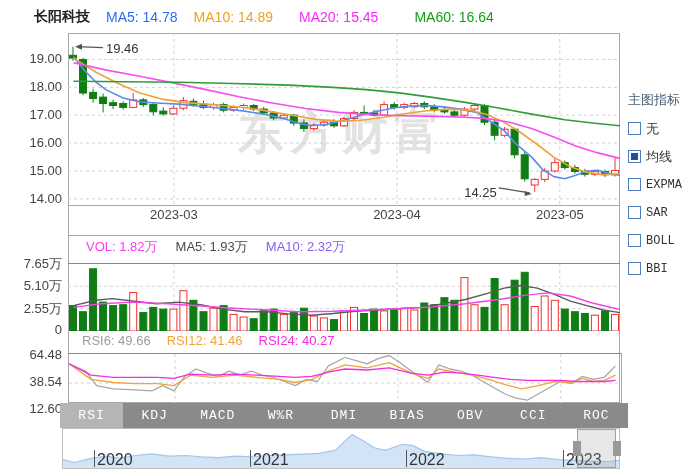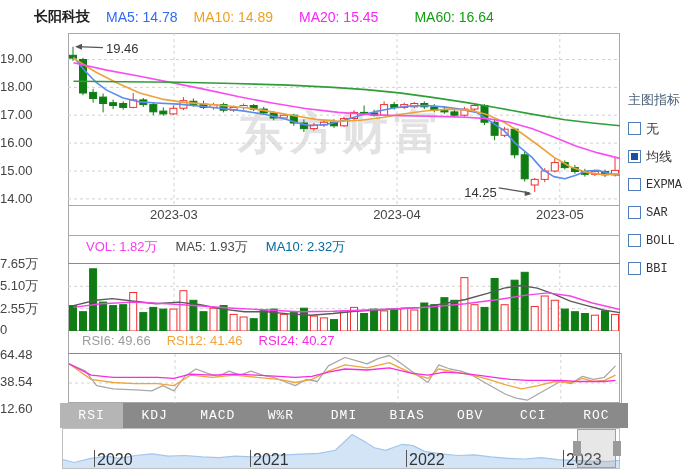--- a/index.html
+++ b/index.html
@@ -1,28 +1,28 @@
 <!DOCTYPE html>
 <html><head>
 <meta charset="utf-8">
 <style>
   html,body{margin:0;padding:0;background:#fff;}
   .screen{position:relative;width:692px;height:469px;background:#fff;overflow:hidden;
     font-family:"Liberation Sans","DejaVu Sans",sans-serif;color:#333;}
   .header{position:absolute;left:34px;top:7px;height:20px;display:flex;align-items:center;gap:16px;font-size:14px;white-space:nowrap;}
   .stock-name{font-weight:700;color:#222;}
   .c-blue{color:#2e6bf5;} .c-orange{color:#efa020;} .c-magenta{color:#f826f8;margin-left:10px;} .c-green{color:#12a012;margin-left:20px;}
-  .c-pink{color:#f53ef0;text-align:center;} .c-dgray{color:#4a4a4a;} .c-magenta2{color:#0369a1;}
+  .c-pink{color:#f53ef0;text-align:center;} .c-dgray{color:#4a4a4a;} .c-magenta2{color:#8b5cf6;}
   .c-gray{color:#9c9c9c;} .c-orange2{color:#f0a43c;} .c-magenta3{color:#f52ce0;}
   .frame{position:absolute;left:68px;top:33px;width:552px;height:370px;border:1px solid #a8a8a8;box-sizing:border-box;z-index:0;}
   .hline{position:absolute;left:0;width:100%;height:1px;background:#a8a8a8;}
   svg.panel{position:absolute;z-index:2;}
   .watermark{position:absolute;left:238px;top:102px;z-index:1;font-size:46px;font-weight:700;
     color:#9a9a9a;opacity:.28;letter-spacing:6px;white-space:nowrap;}
-  .ylab{position:absolute;left:0;width:62px;font-size:13px;color:#444;z-index:3;}
+  .ylab{position:absolute;left:0;width:62px;text-align:right;font-size:13px;color:#444;z-index:3;}
   .xlab{position:absolute;width:70px;text-align:center;font-size:13px;color:#444;top:207px;z-index:3;}
   .legend{position:absolute;z-index:3;font-size:13px;display:flex;gap:18px;white-space:nowrap;}
   .tabbar{position:absolute;left:60px;top:403px;width:568px;height:25px;background:#8a8a8a;display:flex;z-index:4;}
   .tab{flex:1;display:flex;align-items:center;justify-content:center;color:#fff;
     font-family:"Liberation Mono","DejaVu Sans Mono",monospace;font-size:13px;letter-spacing:1px;cursor:pointer;}
   .tab.selected{background:#b5b5b5;}
   .navigator{position:absolute;left:62px;top:428px;width:558px;height:41px;border:1px solid #c0c0c0;box-sizing:border-box;background:#fff;z-index:2;}
   .nav-year{position:absolute;top:22px;font-size:16px;color:#333;z-index:2;}
   .nav-tick{position:absolute;top:21px;width:1px;height:17px;background:#555;z-index:2;}
   .nav-sel{position:absolute;top:0;height:39px;background:rgba(170,170,170,.28);border:1px solid #a0a0a0;box-sizing:border-box;z-index:3;}

